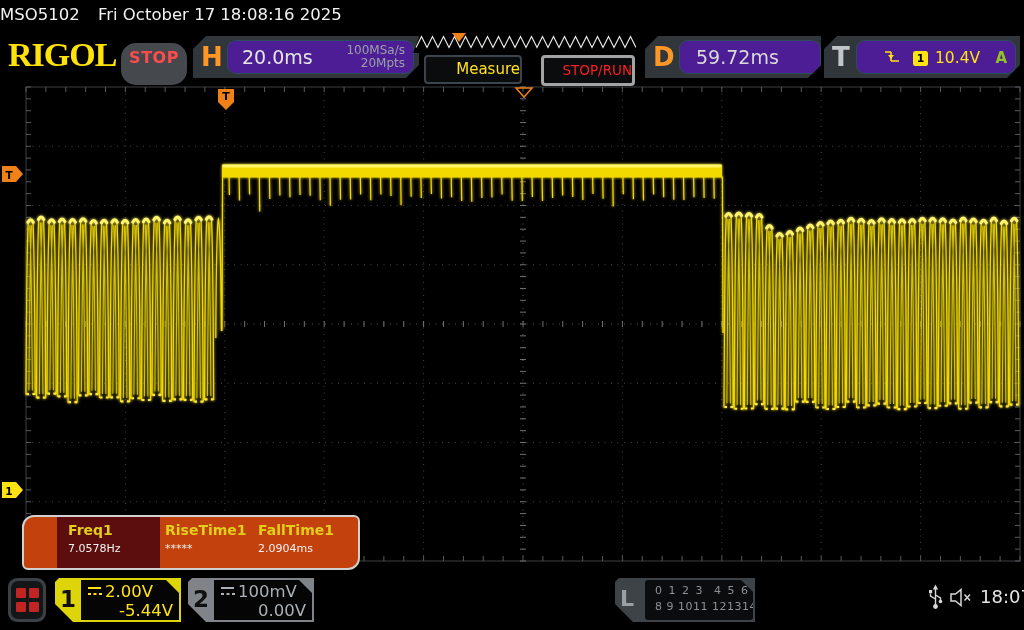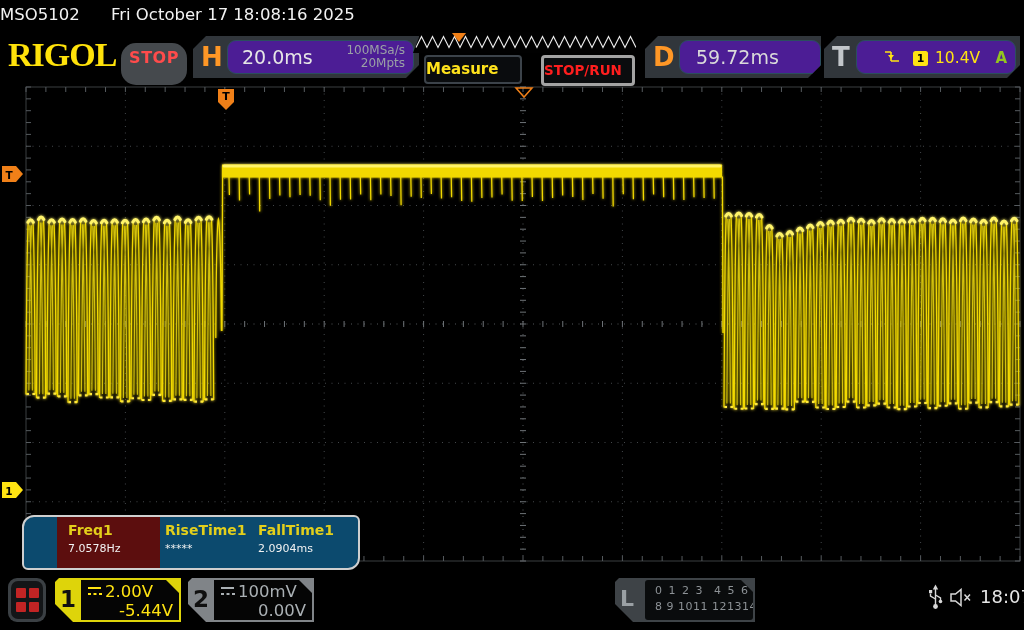--- a/index.html
+++ b/index.html
@@ -4,21 +4,21 @@
 <style>
   html,body{margin:0;padding:0;background:#000;}
   #screen{position:relative;width:1024px;height:630px;background:#000;overflow:hidden;
     font-family:"DejaVu Sans","Liberation Sans",sans-serif;-webkit-font-smoothing:antialiased;}
   .abs{position:absolute;}
 
   
   #title-bar{left:0;top:0;width:100%;height:28px;color:#f2f2f2;font-size:16.5px;}
   #title-bar span{position:relative;top:5px;}
   #model{}
-  #datetime{margin-left:26px;}
+  #datetime{margin-left:13px;}
 
   
   #header{left:0;top:28px;width:1024px;height:56px;}
   #logo{left:8px;top:8px;font-family:"Liberation Serif","DejaVu Serif",serif;font-weight:900;
     font-size:34px;letter-spacing:-1px;color:#ffe20a;}
   #stop-pill{left:121px;top:15px;width:66px;height:42px;background:#45494d;border-radius:15px;
     color:#ff4b4b;font-weight:bold;font-size:16px;text-align:center;line-height:29px;letter-spacing:.5px;}
   .hblock{top:8px;height:42px;background:#31363b;
     clip-path:polygon(13px 0,100% 0,100% calc(100% - 13px),calc(100% - 13px) 100%,0 100%,0 13px);}
   .hblock .blk-label{position:absolute;left:8px;top:0;height:42px;line-height:42px;
@@ -26,41 +26,41 @@
   .inner-box{position:absolute;left:34px;top:4px;bottom:4px;background:#4c1d95;
     border:1.5px solid #2b4e5f;border-radius:9px;display:flex;align-items:center;}
   #h-block{left:193px;width:226px;}
   #h-block .inner-box{width:185px;}
   #h-timebase{margin-left:14px;font-size:19px;color:#e6e6e6;flex:1;}
   #h-rates{text-align:right;margin-right:8px;font-size:12px;line-height:13px;color:#9ba1a6;}
   #preview-strip{left:413px;top:4px;width:226px;height:21px;background:#010101;
     clip-path:polygon(8px 0,100% 0,calc(100% - 4px) 100%,0 100%);}
   #preview-marker{left:39px;top:1px;width:0;height:0;border-left:7px solid transparent;
     border-right:7px solid transparent;border-top:9px solid #f08018;}
-  .hdr-btn{top:27px;height:25px;background:#0a0c0e;border-radius:4px;text-align:left;
-    font-weight:bold;}
+  .hdr-btn{top:27px;height:25px;background:#0a0c0e;border-radius:4px;text-align:right;
+    font-weight:normal;}
   #measure-btn{left:424px;width:94px;border:2px solid #3c434a;color:#ffe31c;font-size:15px;line-height:25px;}
   #stoprun-btn{left:533px;width:88px;border:3px solid #a3a3a3;color:#ff1e1e;font-size:13.5px;line-height:25px;margin-left:8px;}
   #d-block{left:645px;width:176px;}
   #d-block .inner-box{width:140px;}
   #d-value{margin-left:16px;font-size:19px;color:#dadada;}
   #t-block{left:824px;width:196px;}
   #t-block .blk-label{color:#c2c6ca;}
   #t-block .inner-box{left:32px;width:158px;}
   #t-badge{position:absolute;left:56px;top:10px;width:15px;height:15px;background:#ffe312;
     border-radius:2.5px;color:#000;font-size:11px;font-weight:bold;text-align:center;line-height:15px;}
   #t-level{position:absolute;left:78px;top:8px;font-size:15.5px;color:#ffe312;}
   #t-mode{position:absolute;right:8px;top:8px;font-size:15px;font-weight:bold;color:#93c421;}
   #t-slope-icon{position:absolute;left:26px;top:8px;}
 
   
   #scope-svg{position:absolute;left:0;top:0;}
 
   
-  #meas-box{left:22px;top:515px;width:334px;height:51px;background:#0c4a6e;
+  #meas-box{left:22px;top:515px;width:334px;height:51px;background:#c2410c;
     border:2px solid #cfcfcf;border-radius:12px 6px 12px 6px;}
   #meas-red{position:absolute;left:33px;top:0;width:103px;height:100%;background:#5c0e0e;}
   .meas-label{position:absolute;top:5px;font-size:14px;font-weight:bold;color:#e3cf1b;}
   .meas-value{position:absolute;top:25px;font-size:11px;color:#f2f2f2;}
 
   
   #bottom-bar{left:0;top:576px;width:1024px;height:54px;background:#000;}
   #menu-btn{left:8px;top:2px;width:38px;height:44px;background:#3b4044;border-radius:9px;}
   #menu-btn .in{position:absolute;inset:3px;background:#131517;border-radius:7px;}
   .rsq{position:absolute;width:10px;height:10px;background:#c22424;border-radius:1px;}

